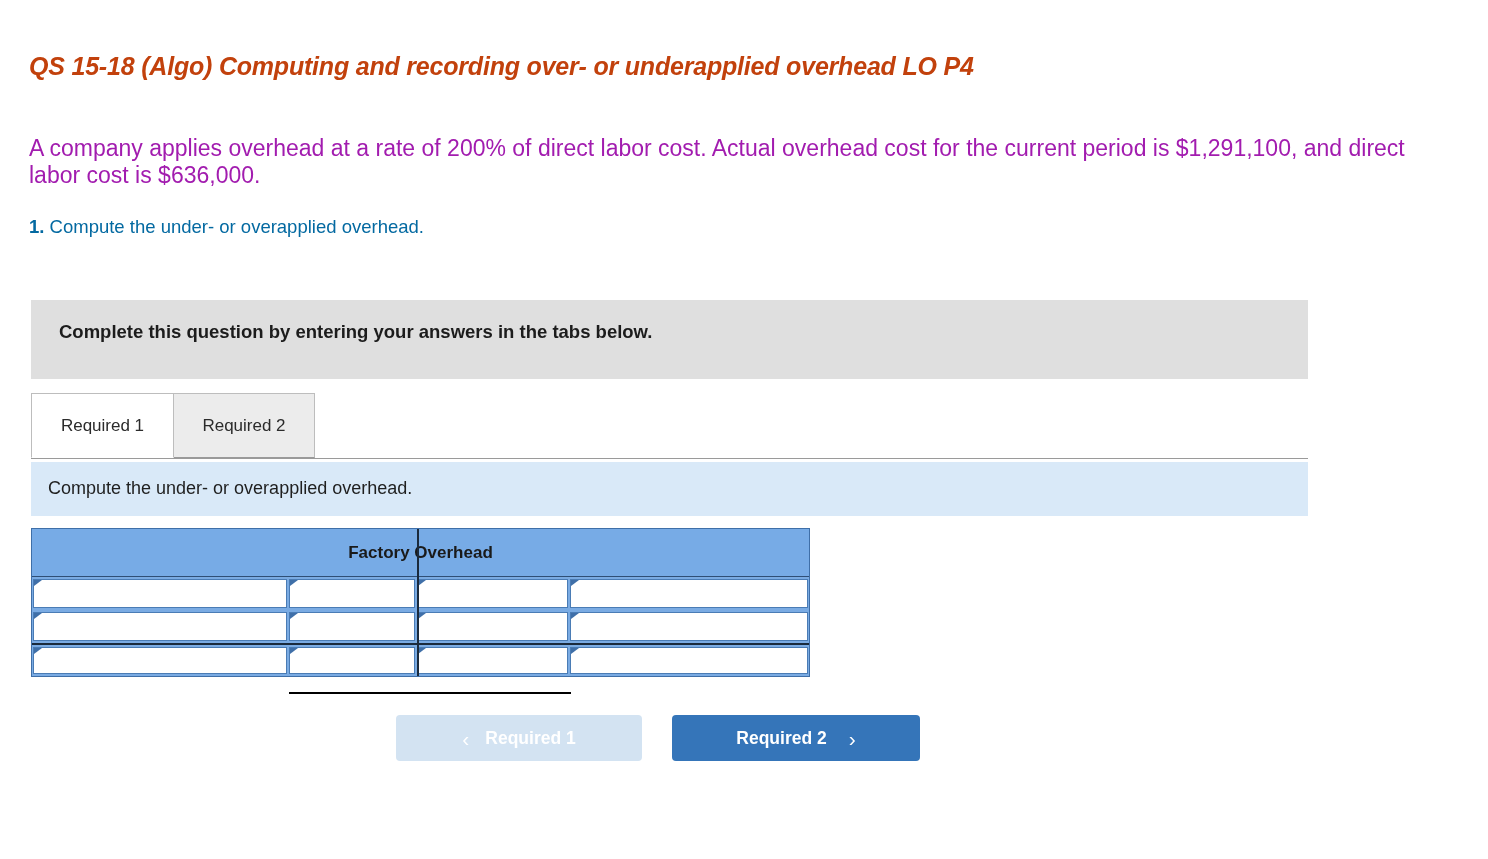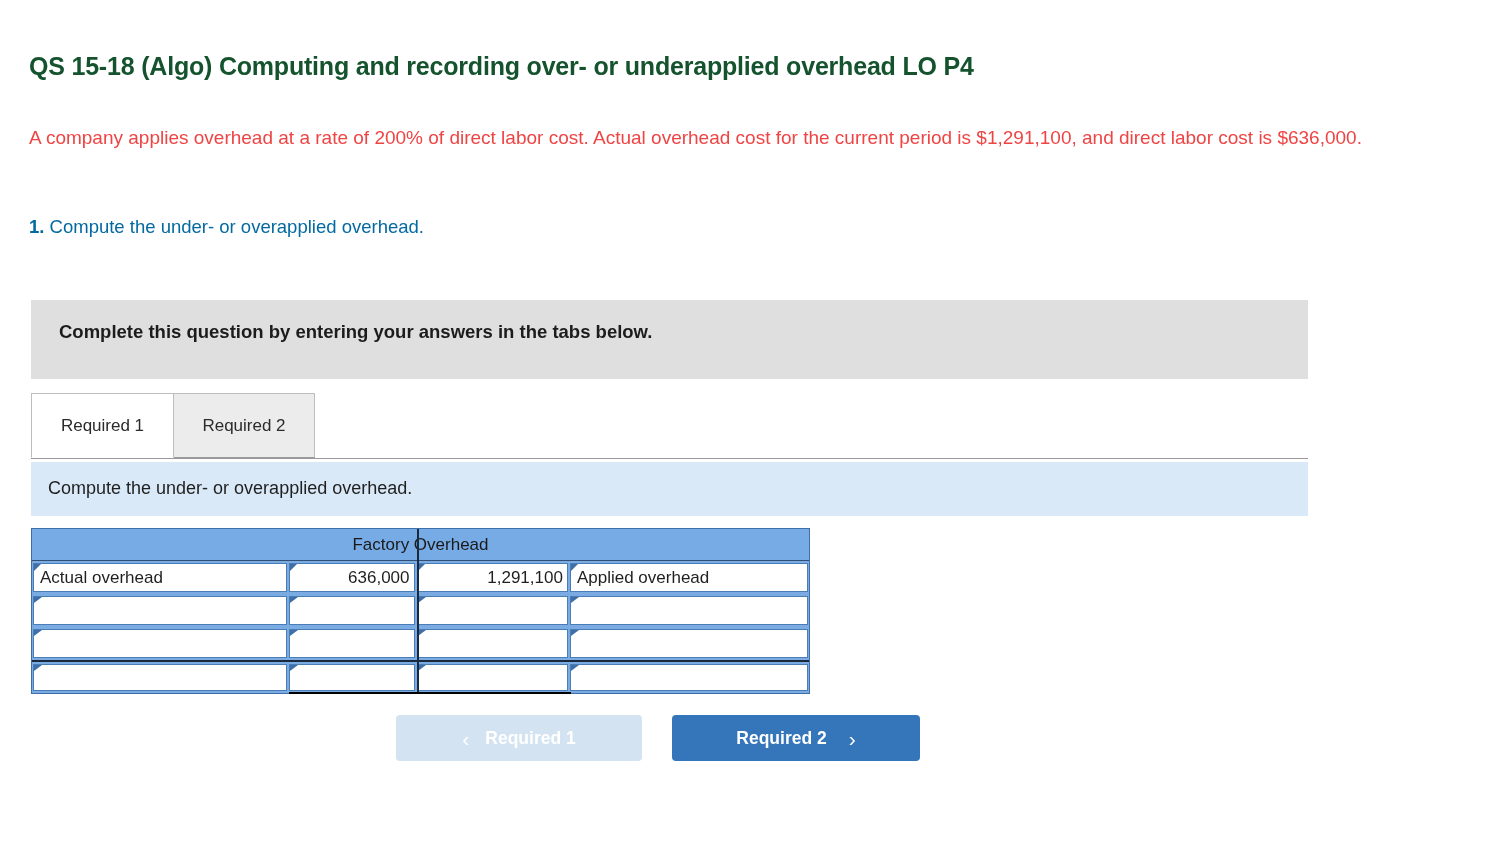--- a/index.html
+++ b/index.html
@@ -18,32 +18,33 @@
     background: #fff;
   }
 
   
   .q-title {
     position: absolute;
     left: 29px; top: 52px;
     font-size: 25px;
     font-weight: bold;
     letter-spacing: -0.2px;
-    color: #14532d;
+    color: #c2410c;
     white-space: nowrap;
+    font-style: italic;
   }
 
   
   .q-body {
     position: absolute;
-    left: 29px; top: 124px;
+    left: 29px; top: 135px;
     width: 1415px;
-    font-size: 19px;
+    font-size: 23px;
     line-height: 27px;
-    color: #ef4444;
+    color: #a21caf;
   }
   .q-list {
     position: absolute;
     left: 29px; top: 213px;
     width: 1200px;
     font-size: 18.5px;
     line-height: 27px;
     color: #0369a1;
   }
   .q-list .num { font-weight: bold; }
@@ -120,28 +121,28 @@
 
   
   .taccount {
     position: absolute;
     left: 31px; top: 528px;
     width: 779px;
     border: 1px solid #3f6fa8;
     background: #ffffff;
   }
   .ta-head {
-    height: 32px;
+    height: 48px;
     background: #77abe6;
     border-bottom: 1px solid #2f4f76;
     display: flex;
     align-items: center;
     justify-content: center;
     font-size: 17px;
-    font-weight: normal;
+    font-weight: bold;
     color: #1a1a1a;
   }
   .ta-body { background: #7aabe3; }
   .ta-row {
     display: flex;
     height: 33px;
     position: relative;
   }
   .ta-row.sep-top { border-top: 2px solid #1a2a3c; }
   .ta-cell {
@@ -258,38 +259,20 @@
   </div>
 
   <div class="blue-bar">
     <div class="txt">Compute the under- or overapplied overhead.</div>
   </div>
 
   <div class="taccount">
     <div class="ta-head">Factory Overhead</div>
     <div class="ta-body">
 
-      <div class="ta-row">
-        <div class="ta-cell c-desc-l">
-          <span class="tri"></span>
-          <span>Actual overhead</span>
-        </div>
-        <div class="ta-cell c-num-l">
-          <span class="tri"></span>
-          <span>636,000</span>
-        </div>
-        <div class="ta-cell c-num-r">
-          <span class="tri"></span>
-          <span>1,291,100</span>
-        </div>
-        <div class="ta-cell c-desc-r">
-          <span class="tri"></span>
-          <span>Applied overhead</span>
-        </div>
-      </div>
 
       <div class="ta-row">
         <div class="ta-cell c-desc-l">
           <span class="tri tri-wide"></span>
           <span></span>
         </div>
         <div class="ta-cell c-num-l">
           <span class="tri tri-wide"></span>
           <span></span>
         </div>

